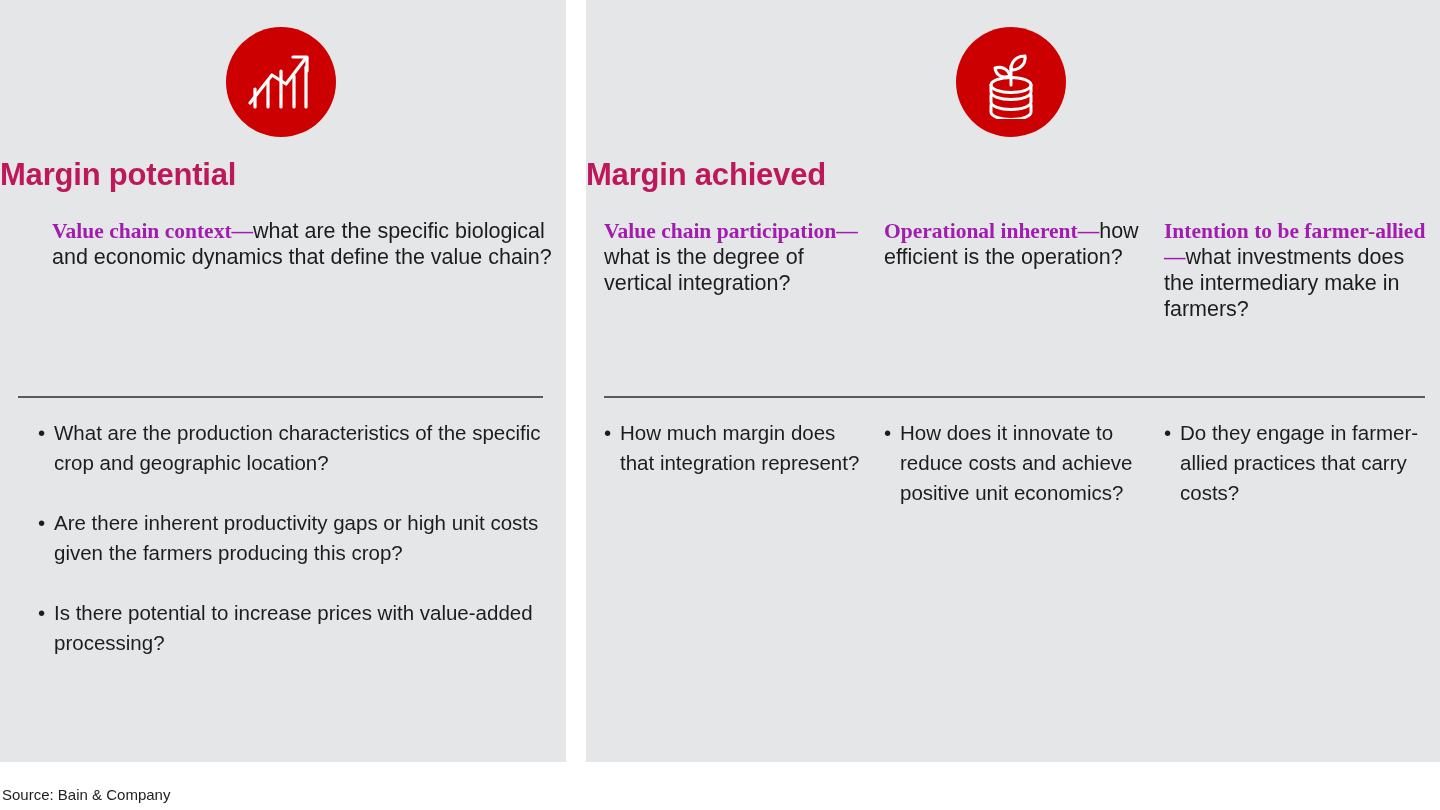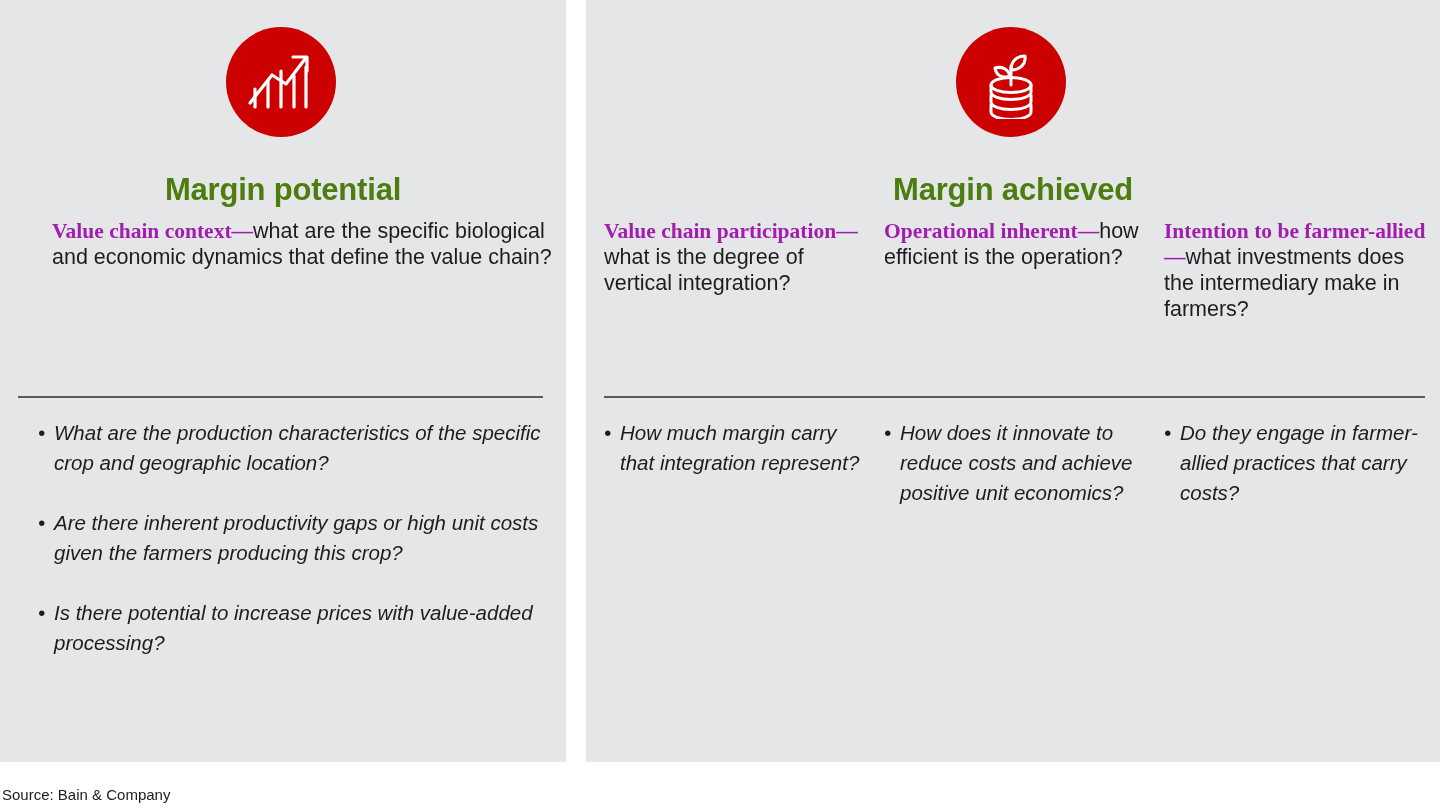--- a/index.html
+++ b/index.html
@@ -52,26 +52,25 @@
   }
   .panel-left .icon-badge { left: 226px; }
   .panel-right .icon-badge { left: 370px; }
 
   
   .panel-title {
     position: absolute;
     top: 157px;
     left: 0;
     width: 100%;
-    text-align: center;
+    text-align: left;
     font-size: 31px;
     font-weight: bold;
-    color: #4d7c0f;
+    color: #be185d;
     letter-spacing: -0.2px;
-    margin-top: 15px;
   }
 
   
   .cols {
     position: absolute;
     top: 218px;
     display: flex;
   }
   .panel-left .cols {
     left: 52px;
@@ -123,21 +122,20 @@
     left: 18px;
     top: 396px;
     width: 821px;
   }
 
   
   .bullets {
     position: absolute;
     top: 418px;
     display: flex;
-    font-style: italic;
   }
   .panel-left .bullets {
     left: 38px;
     width: 510px;
   }
   .panel-right .bullets {
     left: 18px;
     width: 826px;
   }
   .bcol {
@@ -255,21 +253,21 @@
       <div class="col">
         <p class="col-heading"><span class="lead">Intention to be farmer-allied—</span><span>what investments does the intermediary make in farmers?</span></p>
       </div>
     </div>
 
     <div class="divider"></div>
 
     <div class="bullets">
       <div class="bcol">
         <ul class="blist">
-          <li>How much margin carry that integration represent?</li>
+          <li>How much margin does that integration represent?</li>
         </ul>
       </div>
       <div class="bcol">
         <ul class="blist">
           <li>How does it innovate to reduce costs and achieve positive unit economics?</li>
         </ul>
       </div>
       <div class="bcol">
         <ul class="blist">
           <li>Do they engage in farmer-allied practices that carry costs?</li>

